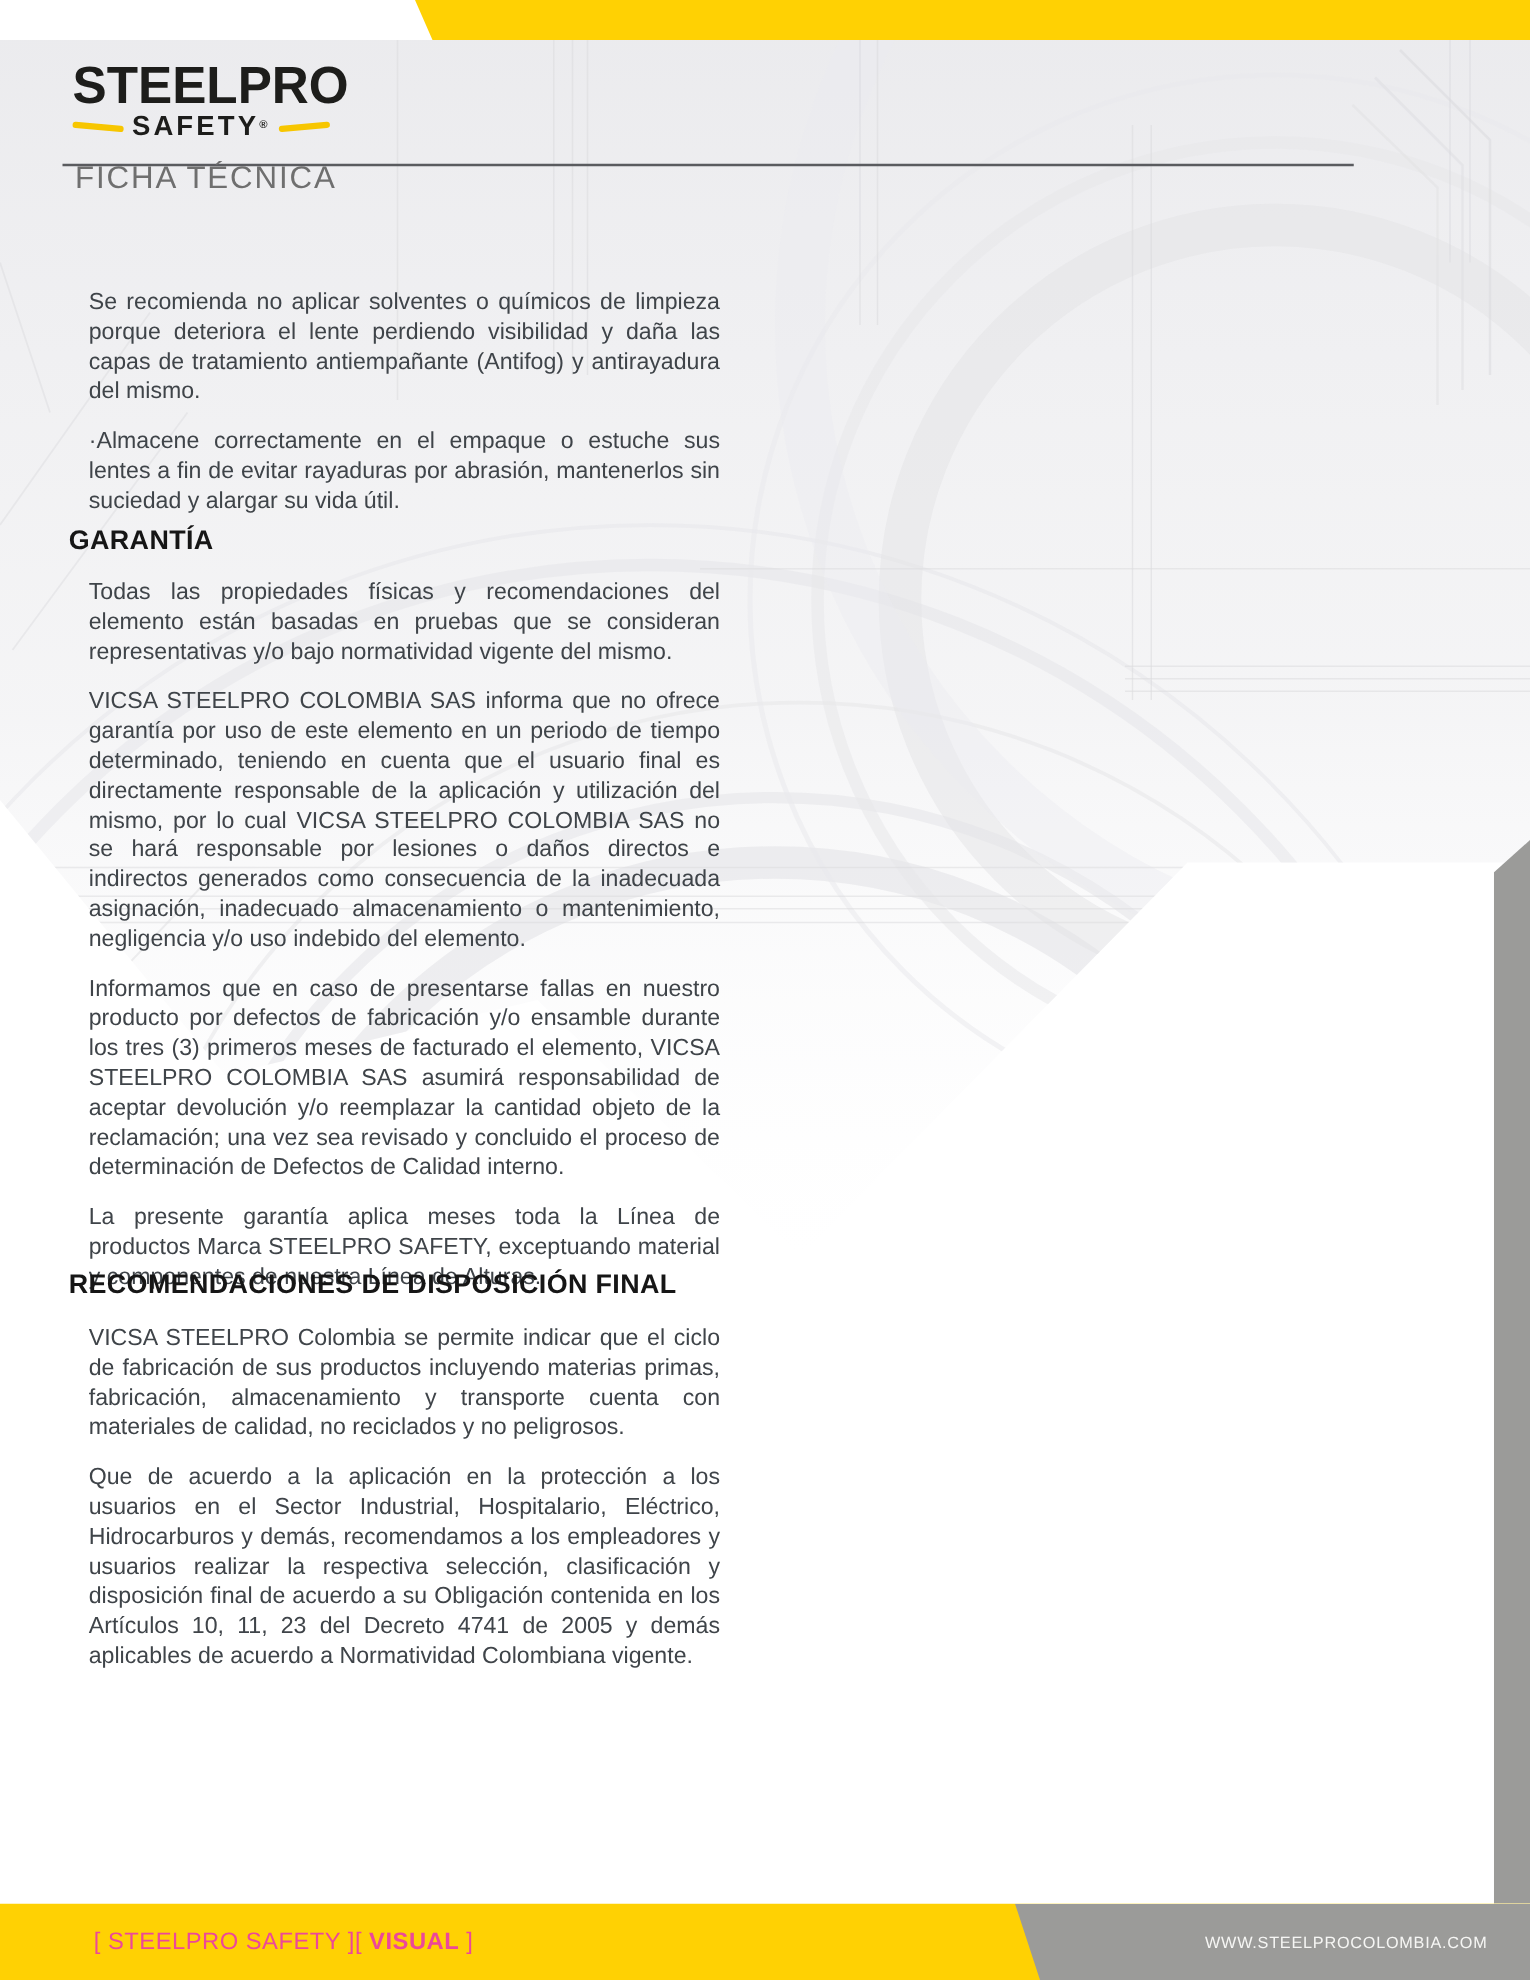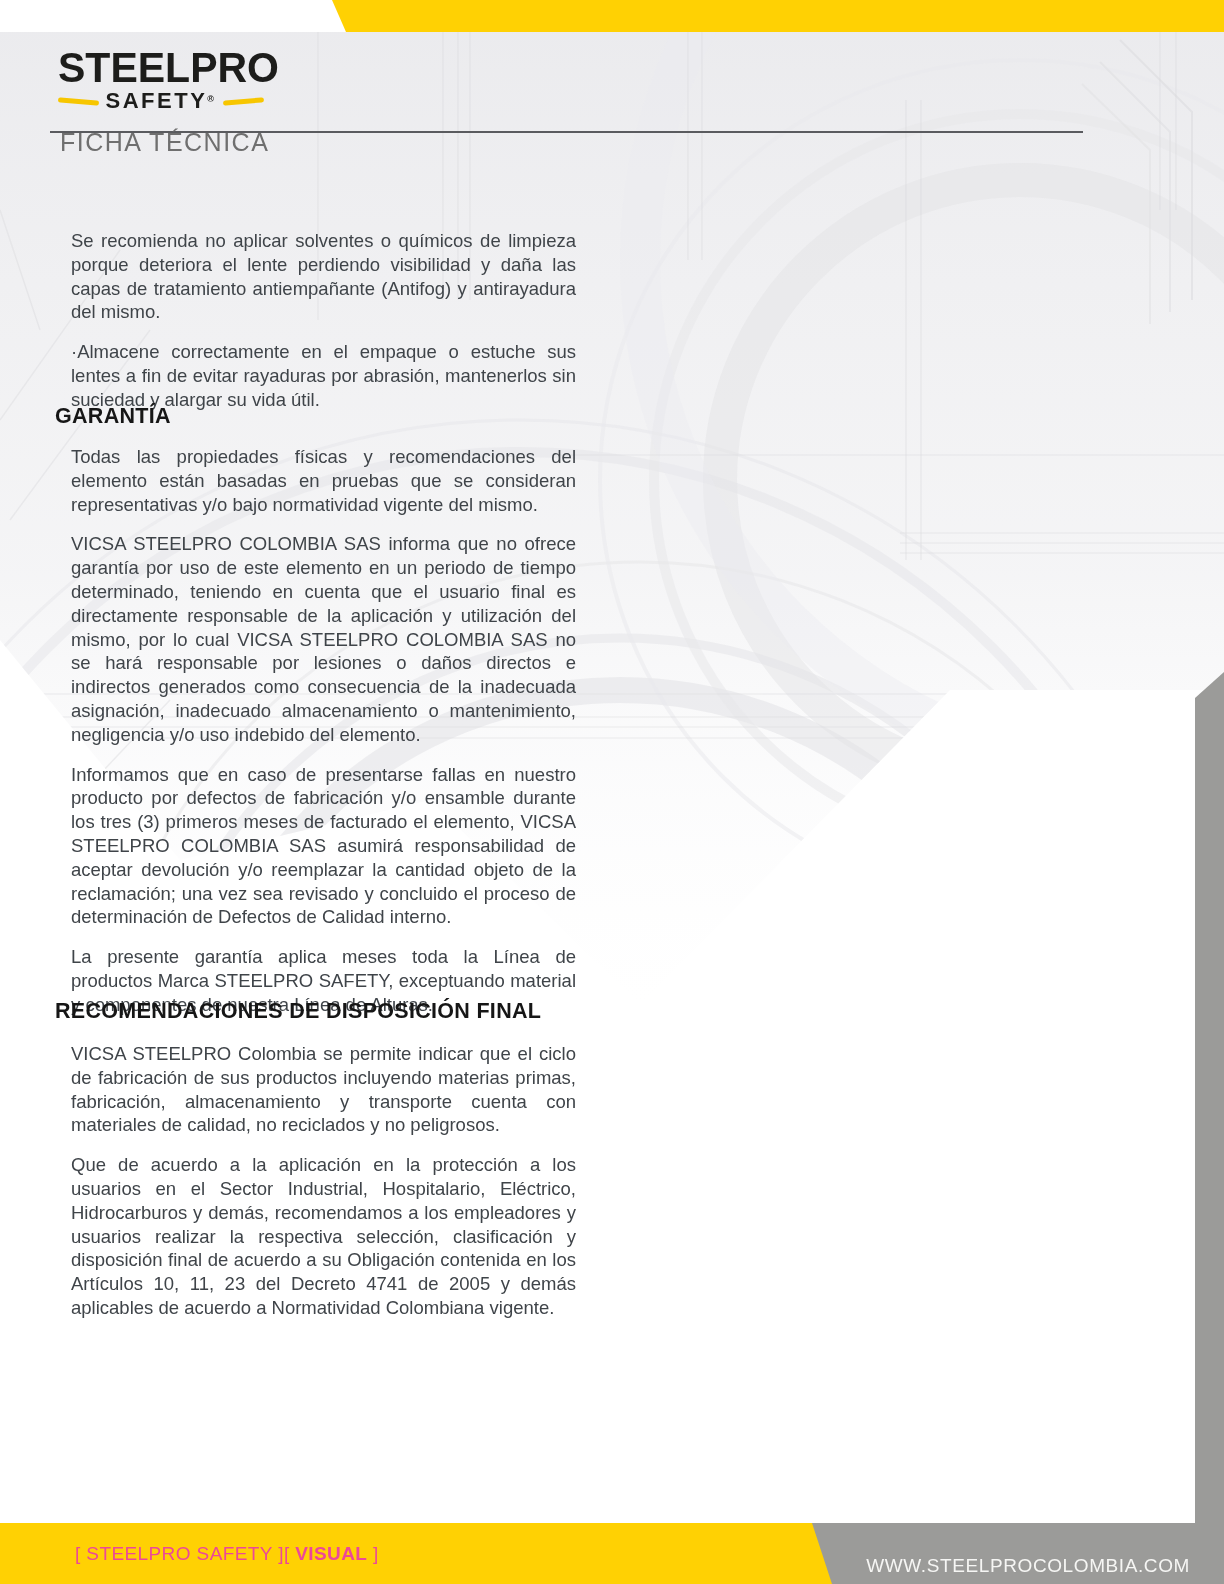--- a/index.html
+++ b/index.html
@@ -36,43 +36,43 @@
     position:absolute;left:60px;top:128px;font-size:25px;color:#6f6f6f;
     letter-spacing:1.5px;font-weight:400;white-space:nowrap;
   }
   
   .content{position:absolute;left:55px;top:0;width:537px;z-index:4;}
   .sec{position:absolute;left:0;width:537px;}
   .sec-0{top:213px;}
   .sec-1{top:403px;}
   .sec-2{top:998px;}
   .sec h2{
-    margin:0 0 16px 0;font-size:21.5px;font-weight:700;color:#161616;
+    margin:16px 0 16px 0;font-size:21.5px;font-weight:700;color:#161616;
     letter-spacing:.3px;line-height:26px;white-space:nowrap;
   }
   .sec-2 h2{margin-bottom:18px;}
   .sec p{
     margin:16px;font-size:18.5px;line-height:23.8px;color:#3f4449;
     text-align:justify;text-justify:inter-word;
   }
   
   .footer{position:absolute;left:0;bottom:0;width:1224px;height:61px;z-index:5;}
   .footer-yellow{position:absolute;left:0;top:0;width:1224px;height:61px;background:#FFD103;}
   .footer-gray{
     position:absolute;left:0;top:0;width:1224px;height:61px;background:#9B9B99;
     clip-path:polygon(812px 0,1224px 0,1224px 61px,832px 61px);
   }
   .footer-left{
     position:absolute;left:75px;top:0;height:61px;line-height:61px;
     font-size:19px;color:#ec4899;letter-spacing:.4px;white-space:nowrap;
   }
   .footer-left b{font-weight:700;}
   .footer-url{
-    position:absolute;right:34px;top:12px;height:48px;line-height:61px;
-    font-size:19px;color:#f6f6f4;letter-spacing:.6px;white-space:nowrap;
+    position:absolute;right:34px;top:0;height:48px;line-height:61px;
+    font-size:13px;color:#f6f6f4;letter-spacing:.6px;white-space:nowrap;
   }
 </style>
 </head>
 <body>
 
 <div class="page">
 
   <svg class="watermark" viewBox="0 0 1224 1584" xmlns="http://www.w3.org/2000/svg" aria-hidden="true">
     <defs>
       <linearGradient id="fade" x1="0" y1="0" x2="0" y2="1">

